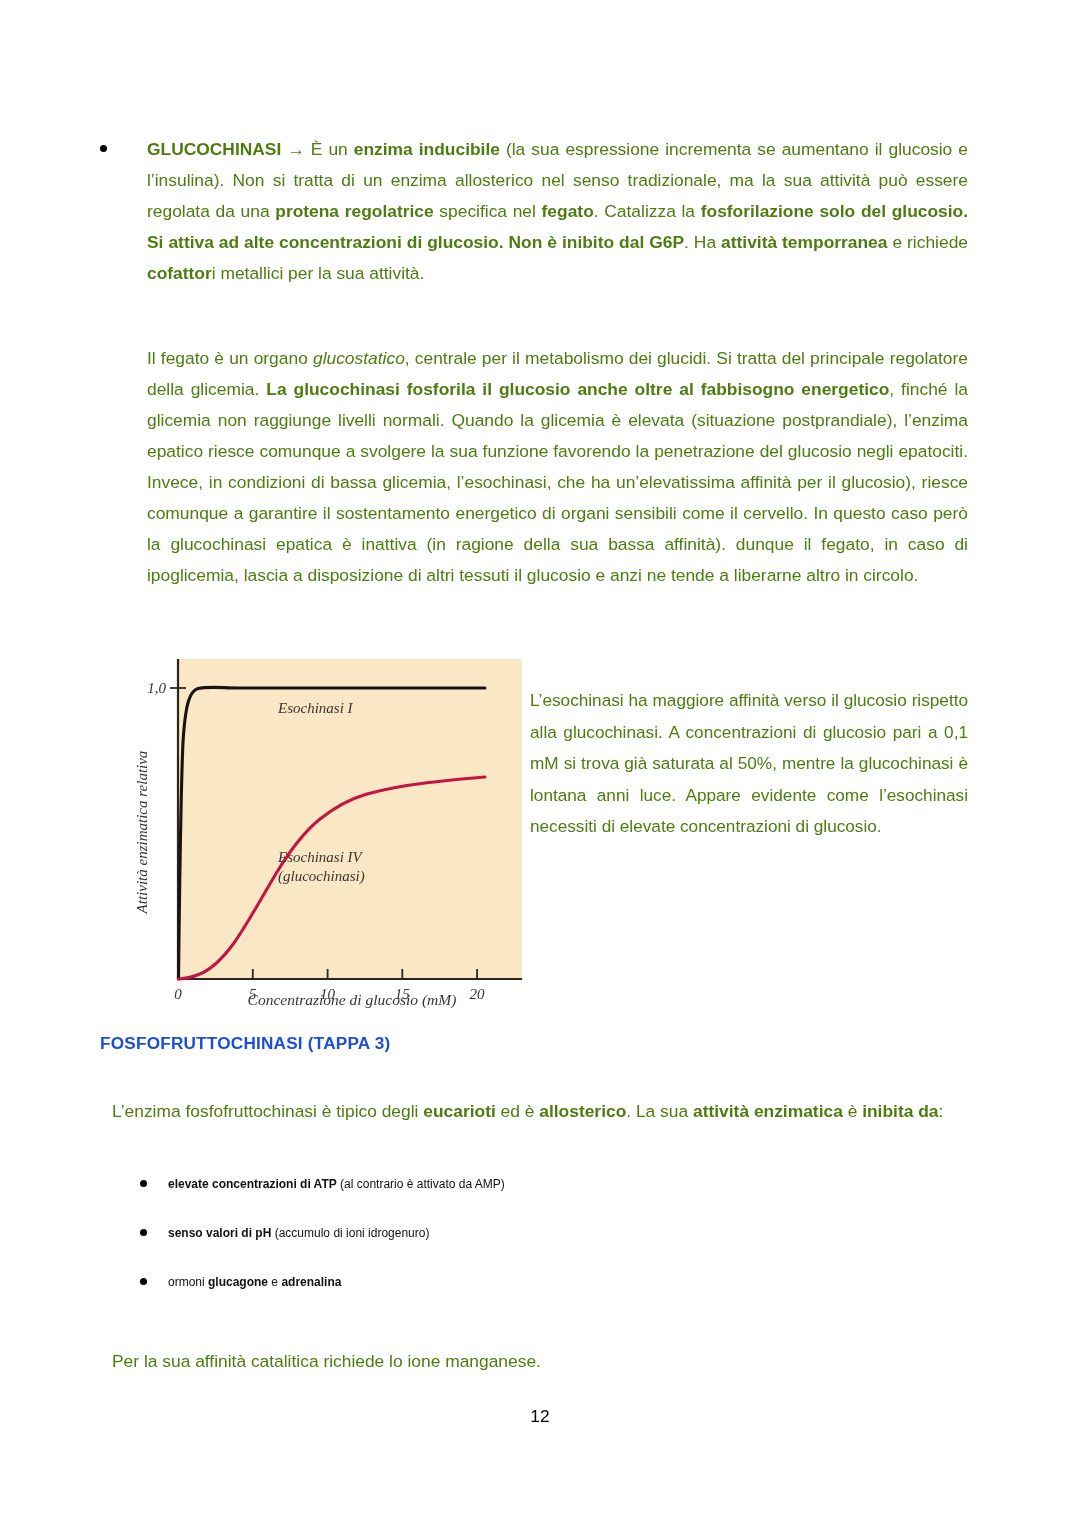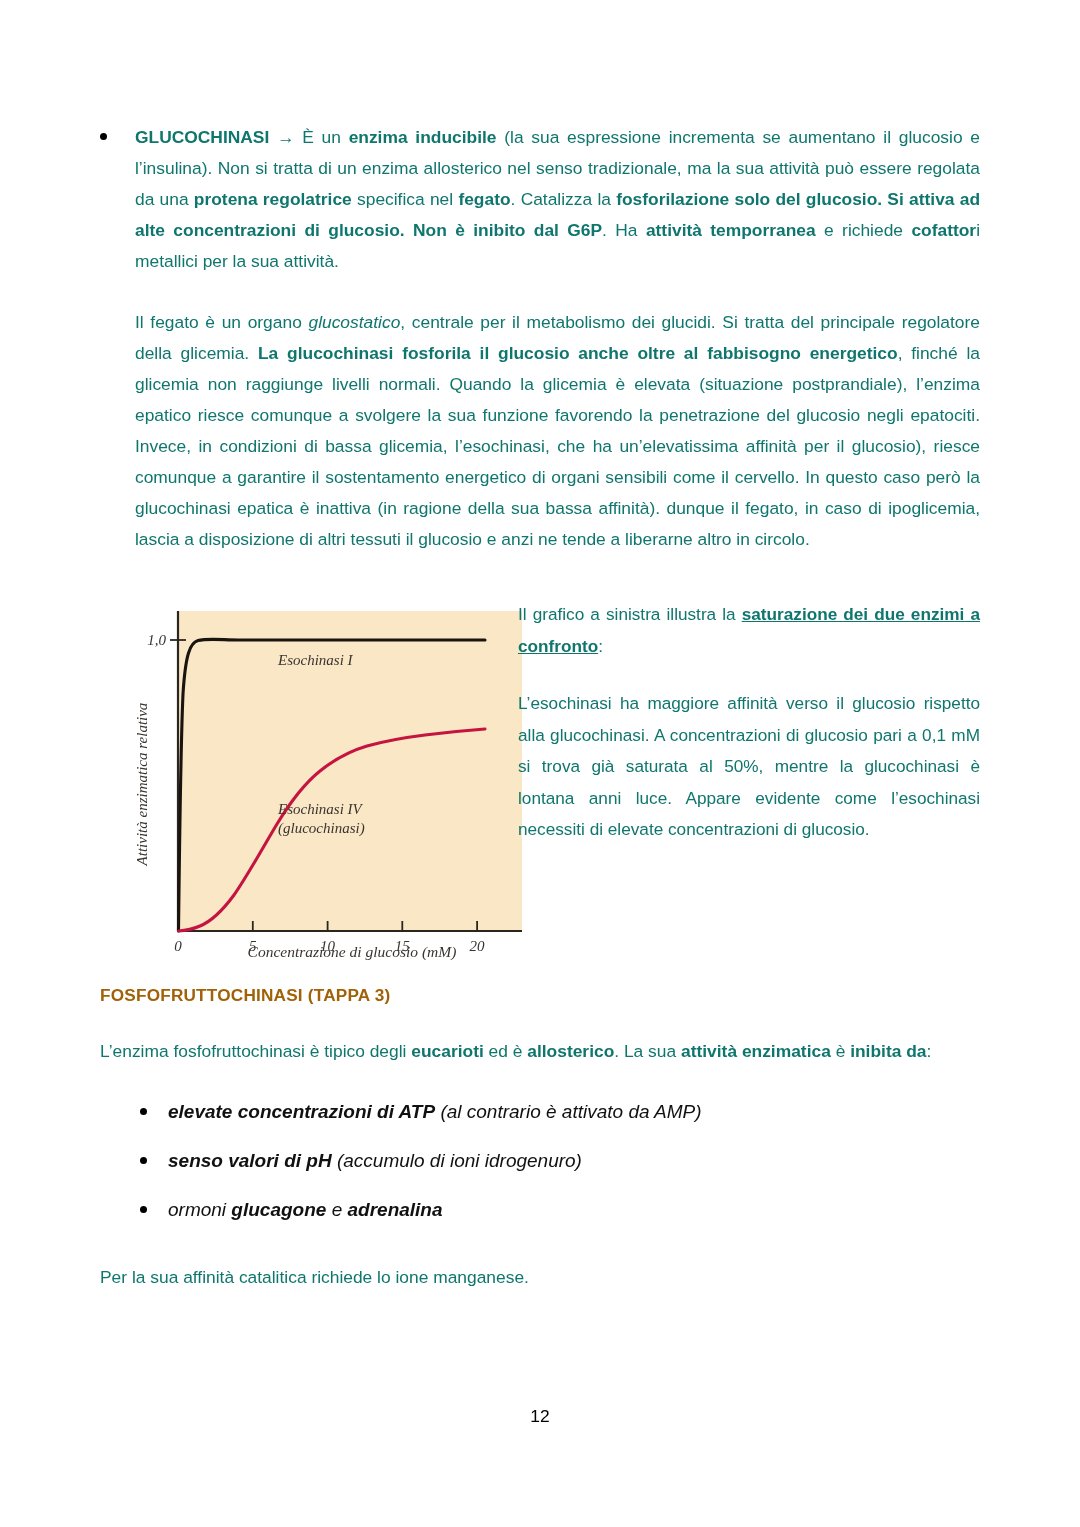--- a/index.html
+++ b/index.html
@@ -31,22 +31,22 @@
     top: 122px;
     width: 880px;
   }
 
   
   .para {
     font-size: 17.4px;
     line-height: 31px;
     text-align: justify;
     text-justify: inter-word;
-    color: #0f766e;
-    margin: 0;
+    color: #4d7c0f;
+    margin: 12px;
   }
   .b { font-weight: bold; }
   .i { font-style: italic; }
   .u { text-decoration: underline; font-weight: bold; }
 
   
   .bullet-row {
     position: relative;
     padding-left: 35px;
   }
@@ -88,34 +88,33 @@
     left: 418px;
     top: 10px;
     width: 462px;
   }
   .side-text .para { font-size: 17.2px; line-height: 31.5px; }
 
   
   .section-heading {
     font-size: 17.2px;
     font-weight: bold;
-    color: #a16207;
+    color: #1d4ed8;
     letter-spacing: 0.2px;
   }
 
   
   .blist { margin: 0; padding: 0; list-style: none; }
   .blist li {
     position: relative;
     padding-left: 68px;
-    font-size: 19px;
+    font-size: 12px;
     line-height: 30px;
     margin-bottom: 19px;
     color: #111;
-    font-style: italic;
   }
   .blist li .dot {
     position: absolute;
     left: 40px;
     top: 11px;
     width: 7px;
     height: 7px;
     background: #000;
     border-radius: 50%;
   }
@@ -205,21 +204,20 @@
           <text class="cs-label" x="148" y="66">Esochinasi I</text>
           <text class="cs-label" x="148" y="215">Esochinasi IV</text>
           <text class="cs-label" x="148" y="234">(glucochinasi)</text>
 
           <text class="cx-axis-title" x="222" y="358" text-anchor="middle">Concentrazione di glucosio (mM)</text>
           <text class="cy-axis-title" x="17" y="185" text-anchor="middle" transform="rotate(-90 17 185)">Attività enzimatica relativa</text>
         </svg>
       </div>
 
       <div class="side-text">
-        <p class="para"><span>Il grafico a sinistra illustra la </span><span class="u">saturazione dei due enzimi a confronto</span><span>:</span></p>
         <div class="gap-26"></div>
         <p class="para">L’esochinasi ha maggiore affinità verso il glucosio rispetto alla glucochinasi. A concentrazioni di glucosio pari a 0,1 mM si trova già saturata al 50%, mentre la glucochinasi è lontana anni luce.  Appare evidente come l’esochinasi necessiti di elevate concentrazioni di glucosio.</p>
       </div>
     </div>
 
     <div class="gap-26"></div>
 
     <div class="section-heading">FOSFOFRUTTOCHINASI  (TAPPA 3)</div>
 
     <div class="gap-30"></div>

